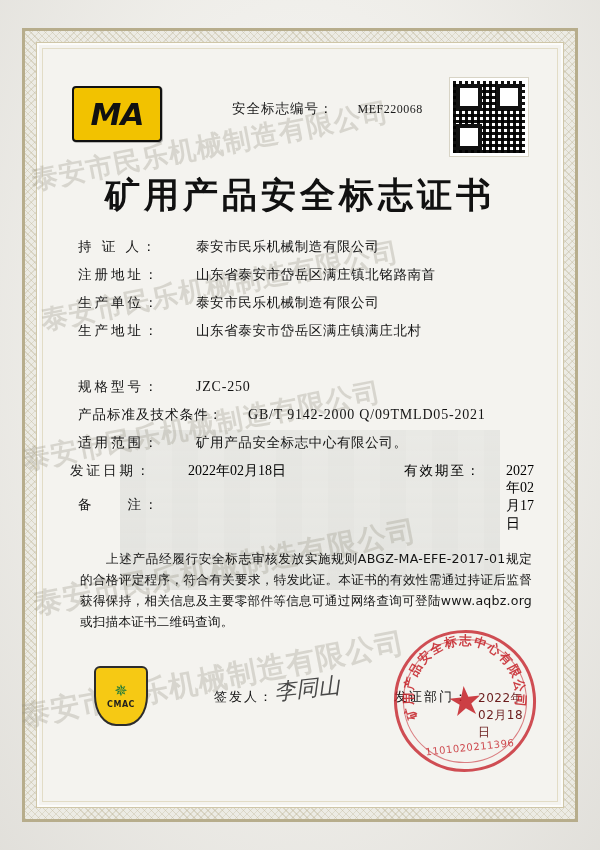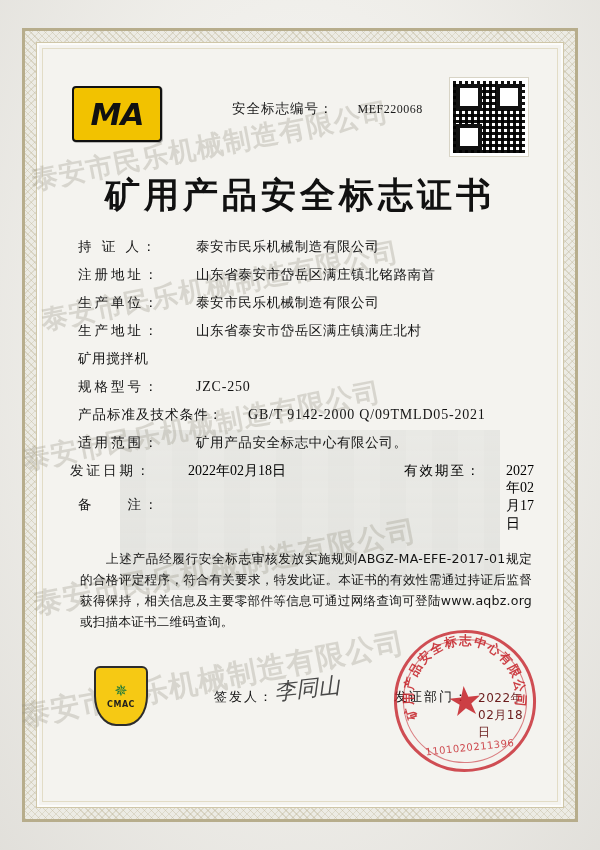--- a/index.html
+++ b/index.html
@@ -390,21 +390,20 @@
     </div>
     <div class="row">
       <div class="lbl">生产单位：</div>
       <div class="val">泰安市民乐机械制造有限公司</div>
     </div>
     <div class="row">
       <div class="lbl">生产地址：</div>
       <div class="val">山东省泰安市岱岳区满庄镇满庄北村</div>
     </div>
     <div class="row">
-      <div class="val">矿用搅拌机</div>
     </div>
     <div class="row">
       <div class="lbl">规格型号：</div>
       <div class="val mono">JZC-250</div>
     </div>
     <div class="row">
       <div class="lbl" style="flex:0 0 170px;width:170px;letter-spacing:1px;">产品标准及技术条件：</div>
       <div class="val mono">GB/T 9142-2000 Q/09TMLD05-2021</div>
     </div>
     <div class="row">

